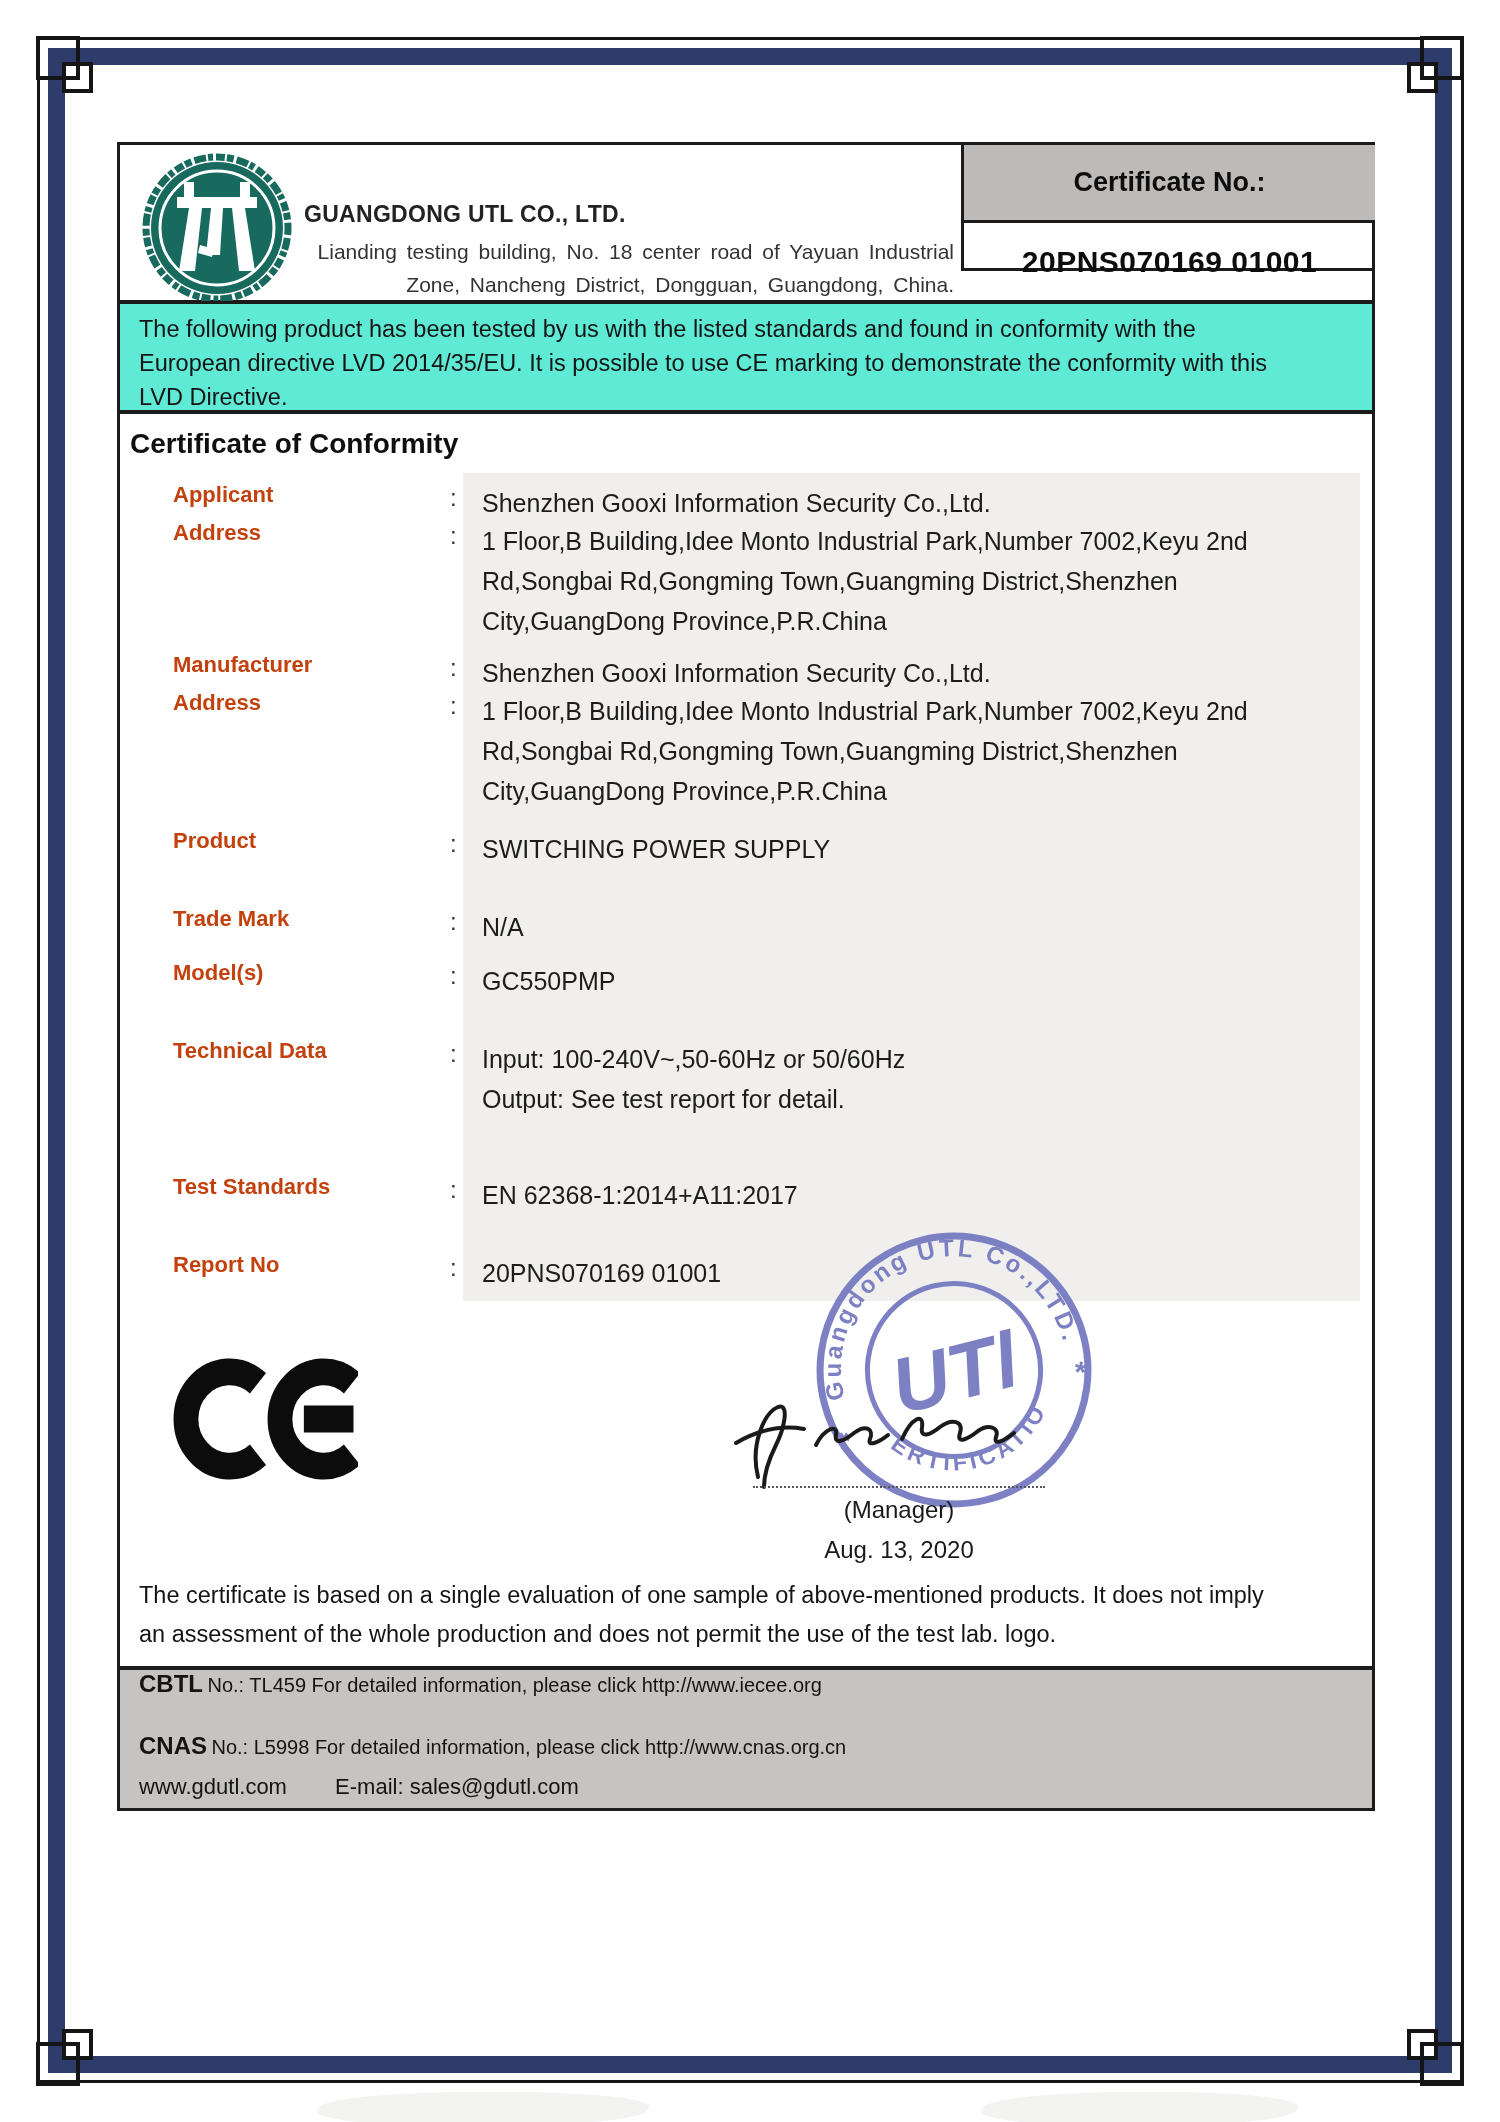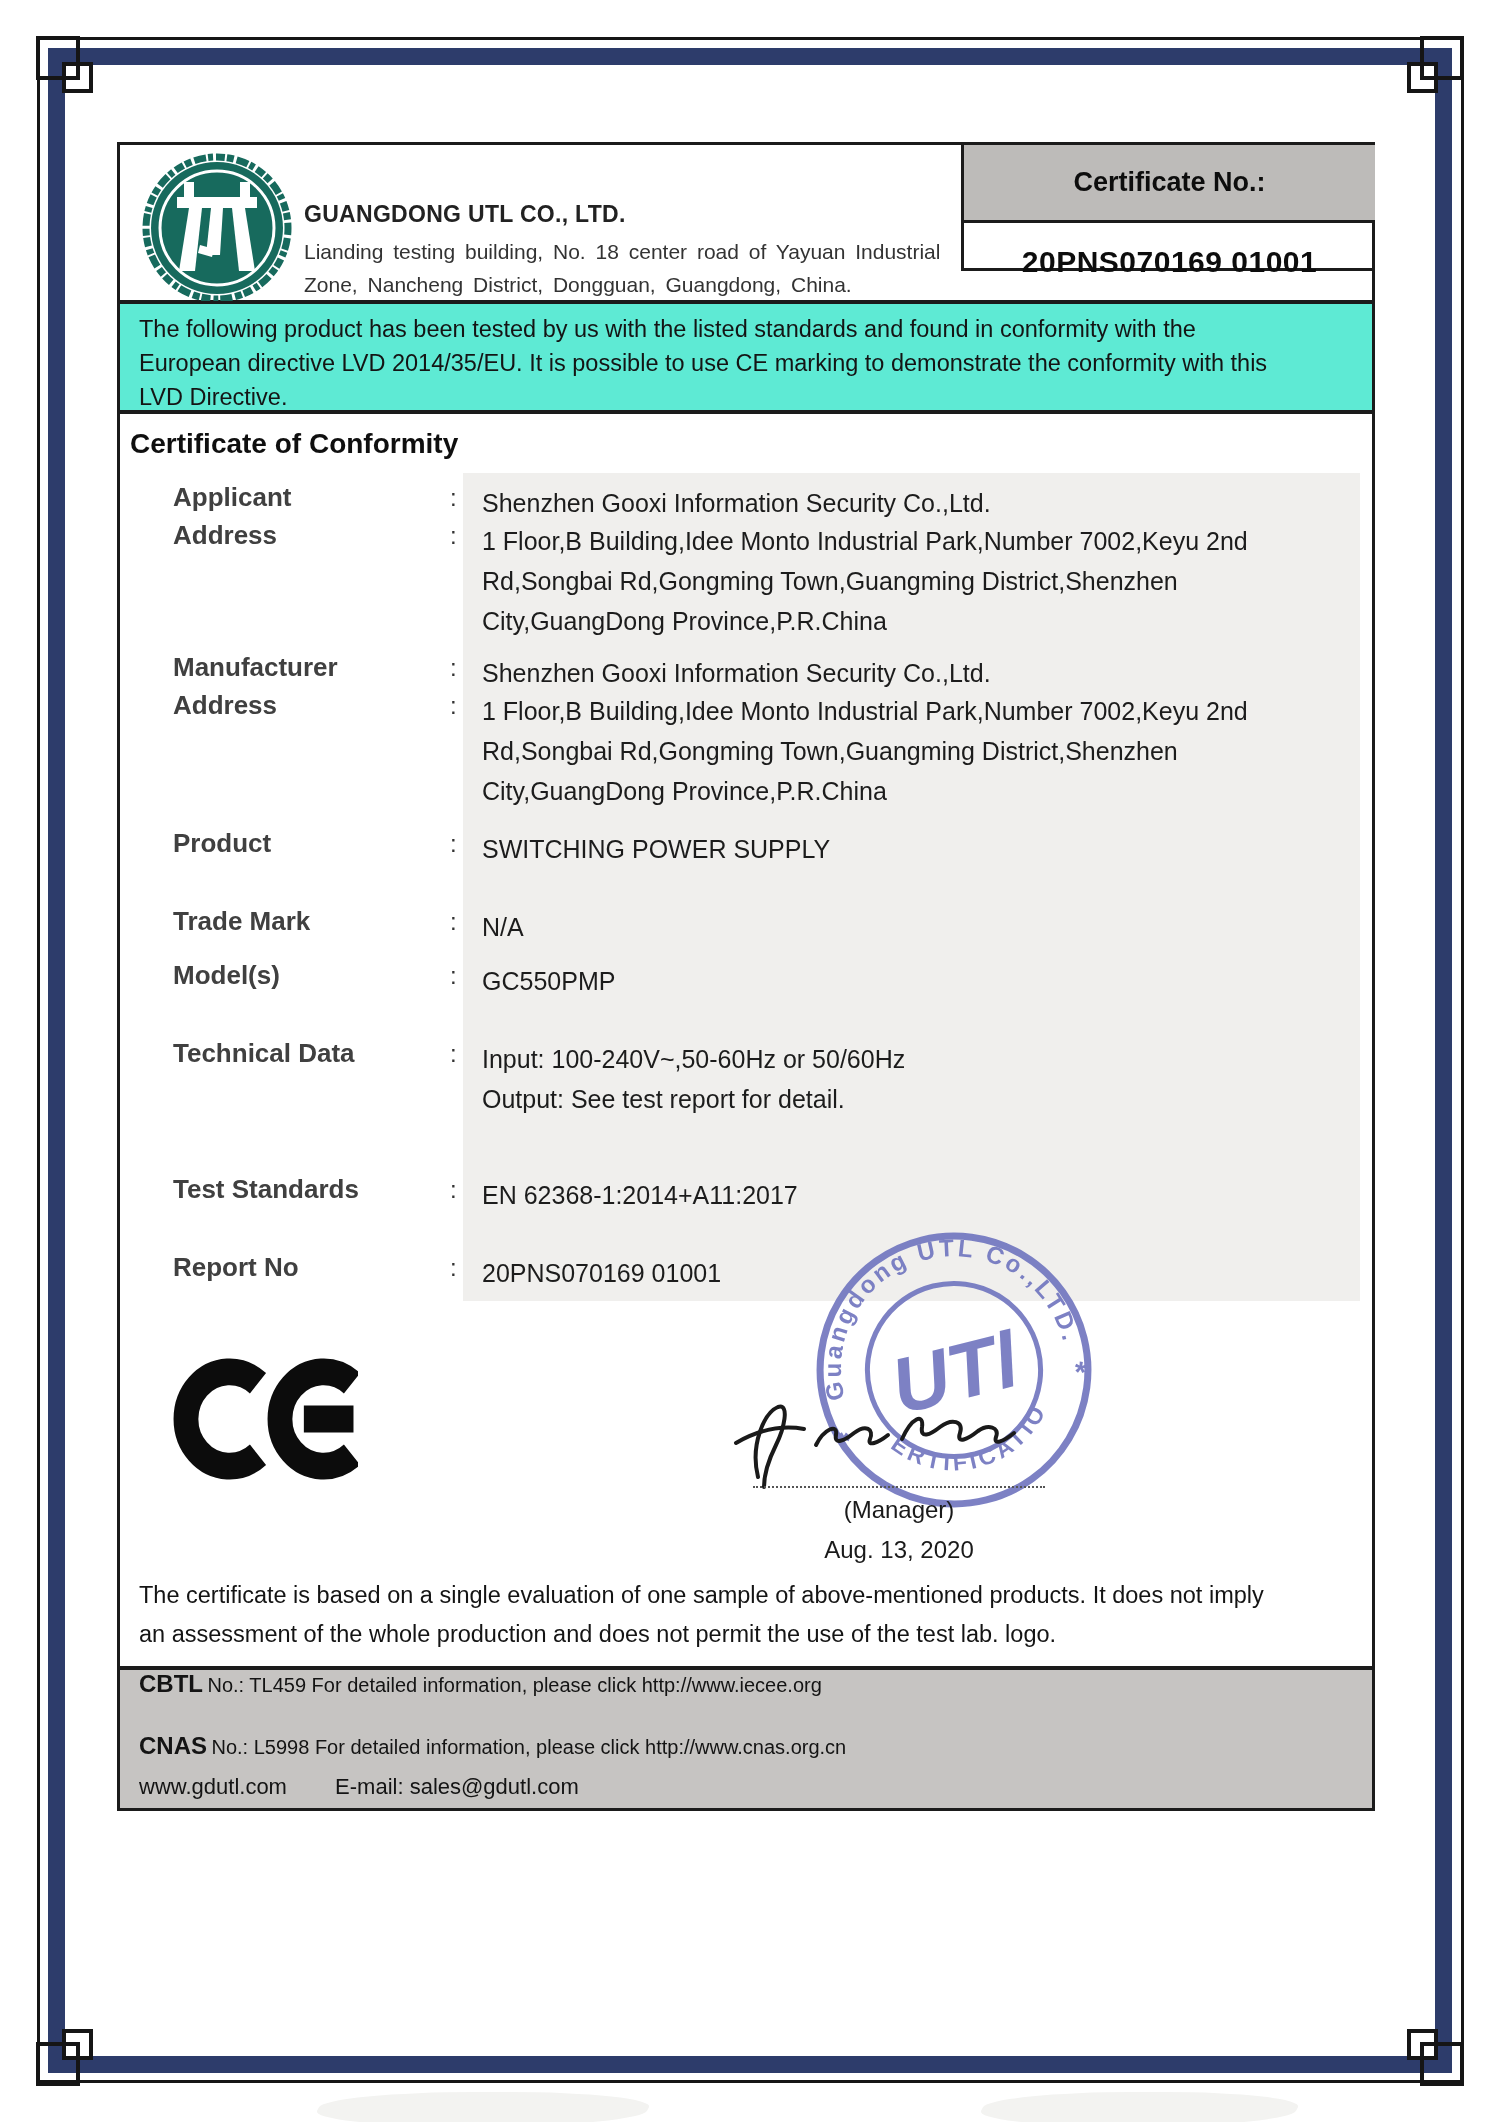--- a/index.html
+++ b/index.html
@@ -28,36 +28,36 @@
        box-sizing:border-box;z-index:3;background:#fff;}
   .sec-header{top:142px;height:161px;}
   .sec-statement{top:301px;height:112px;background:#5eead4;}
   .sec-body{top:411px;height:1258px;}
   .sec-footer{top:1667px;height:144px;background:#c6c4c2;}
   
   .logo-wrap{position:absolute;left:22px;top:8px;width:150px;height:150px;}
   .co-block{position:absolute;left:184px;top:56px;width:650px;}
   .co-name{font-size:23px;font-weight:bold;color:#222;letter-spacing:.3px;}
   .co-addr{margin-top:7px;font-size:21px;color:#333;line-height:33px;white-space:nowrap;
-           word-spacing:4px;}
+           word-spacing:4px;text-align:right;}
   .certno-col{position:absolute;left:841px;top:0;width:414px;height:126px;
               border-left:3px solid #1b1b1b;border-bottom:3px solid #1b1b1b;box-sizing:border-box;}
   .certno-head{height:78px;background:#bdbbb9;border-bottom:3px solid #1b1b1b;
                box-sizing:border-box;display:flex;align-items:center;justify-content:center;
                font-size:27px;font-weight:bold;color:#0d0d0d;}
   .certno-val{height:77px;display:flex;align-items:center;justify-content:center;
               font-size:30px;font-weight:bold;letter-spacing:.5px;color:#0d0d0d;}
   
   .stmt{padding:8px 0 0 19px;font-size:23.5px;line-height:34px;color:#141414;}
   .stmt div{white-space:nowrap;}
   
   .value-bg{position:absolute;left:343px;top:59px;width:897px;height:828px;background:#f0efed;}
   .coc-title{position:absolute;left:10px;top:14px;font-size:28px;font-weight:bold;color:#0f0f0f;}
   .frow{position:absolute;left:0;width:1258px;}
-  .flabel{position:absolute;left:53px;top:0;font-size:26px;font-weight:bold;color:#404040;
+  .flabel{position:absolute;left:53px;top:0;font-size:22px;font-weight:bold;color:#c2410c;
           white-space:nowrap;}
   .fcolon{position:absolute;left:330px;top:2px;font-size:24px;color:#333;}
   .fvalue{position:absolute;left:362px;top:1px;font-size:25px;color:#1c1c1c;line-height:40px;}
   .fvalue div{white-space:nowrap;}
   .ce-wrap{position:absolute;left:50px;top:940px;width:188px;height:130px;}
   .stamp-wrap{position:absolute;left:688px;top:810px;width:292px;height:292px;opacity:.92;}
   .sig-wrap{position:absolute;left:600px;top:945px;width:340px;height:140px;}
   .sig-line{position:absolute;left:633px;top:1072px;width:292px;
             border-bottom:2px dotted #555;}
   .manager{position:absolute;left:633px;top:1082px;width:292px;text-align:center;

